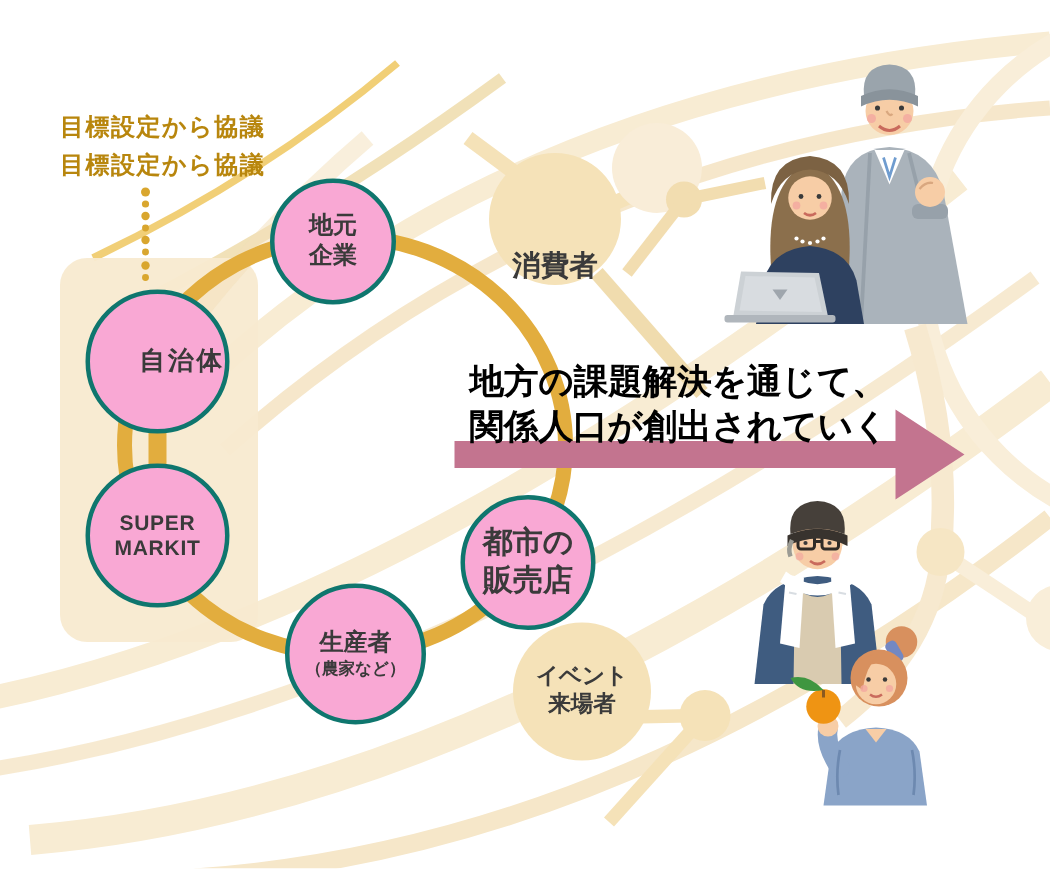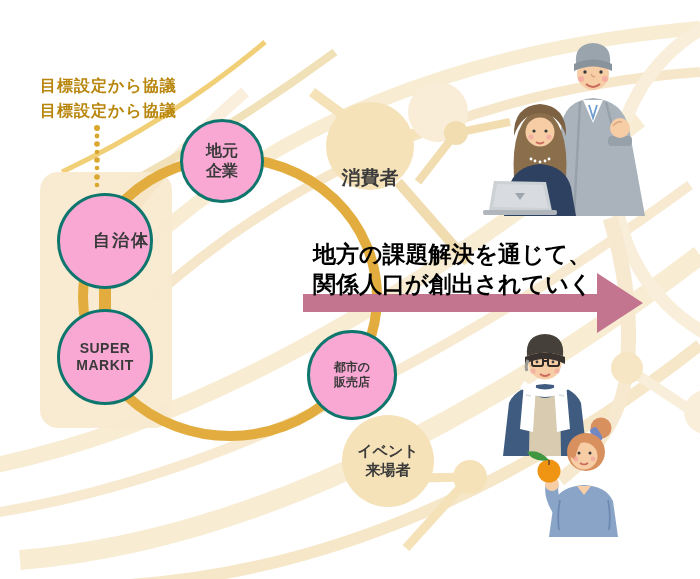--- a/index.html
+++ b/index.html
@@ -20,21 +20,21 @@
     text-align:center;font-weight:bold;color:#3a3a3a;
   }
   .circle span{display:block;line-height:1.25;}
   .gold-border{background:#f9a8d4;border:3px solid #0f766e;}
   .beige-fill{background:#f5e2b8;}
   .c-municipality{left:57px;top:193px;width:96px;height:96px;font-size:17px;letter-spacing:2px;align-items:flex-end;}
   .c-supermarkit{left:57px;top:309px;width:96px;height:96px;font-size:14px;letter-spacing:0.5px;}
   .c-localcompany{left:180px;top:119px;width:84px;height:84px;font-size:16px;}
   .c-producer{left:190px;top:389px;width:94px;height:94px;font-size:16px;}
   .c-producer .sub{font-size:11px;font-weight:bold;margin-top:1px;}
-  .c-urbanstore{left:307px;top:330px;width:90px;height:90px;font-size:12px;}
+  .c-urbanstore{left:307px;top:330px;width:90px;height:90px;font-size:20px;}
   .c-consumer{left:326px;top:102px;width:88px;height:88px;font-size:19px;justify-content:flex-end;}
   .c-event{left:342px;top:415px;width:92px;height:92px;font-size:15px;justify-content:center;}
   .c-purpose{
     left:181px;top:230px;width:132px;height:132px;background:#c77f9d;color:#ffffff;
     font-size:21px;z-index:3;
   }
   .c-purpose .badge{
     background:#ffffff;color:#c77f9d;font-size:13px;font-weight:bold;
     border-radius:9px;padding:1px 9px;margin-bottom:5px;line-height:1.4;
   }
@@ -195,20 +195,24 @@
   </div>
   <div class="circle gold-border c-supermarkit">
     <span>SUPER</span>
     <span>MARKIT</span>
   </div>
 
   <div class="circle gold-border c-localcompany">
     <span>地元</span>
     <span>企業</span>
   </div>
+  <div class="circle gold-border c-producer">
+    <span>生産者</span>
+    <span class="sub">（農家など）</span>
+  </div>
   <div class="circle gold-border c-urbanstore">
     <span>都市の</span>
     <span>販売店</span>
   </div>
 
   <div class="circle beige-fill c-consumer">
     <span>消費者</span>
   </div>
   <div class="circle beige-fill c-event">
     <span>イベント</span>

